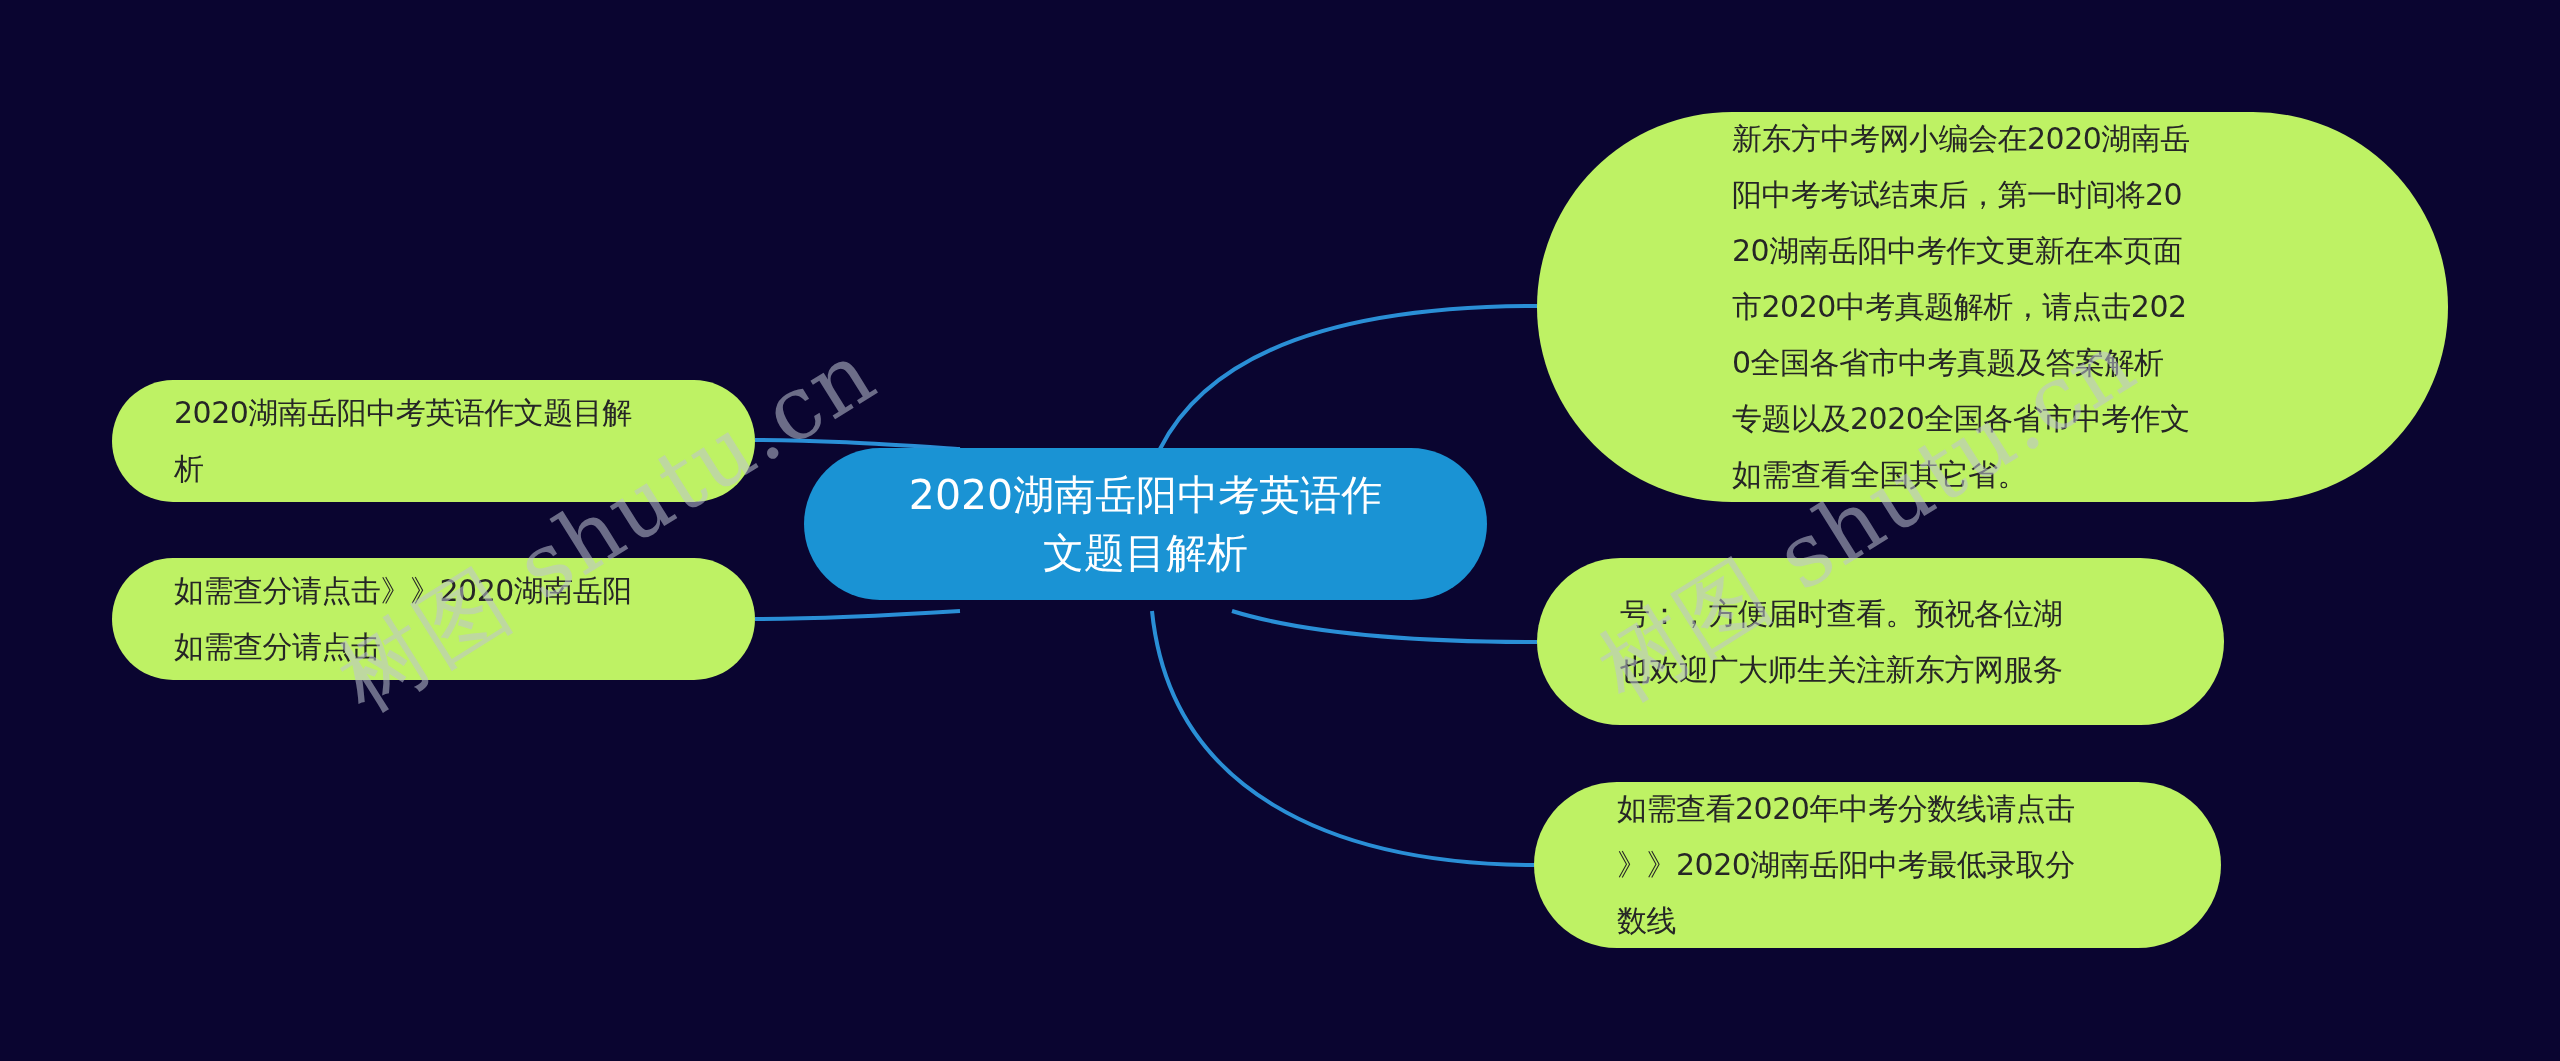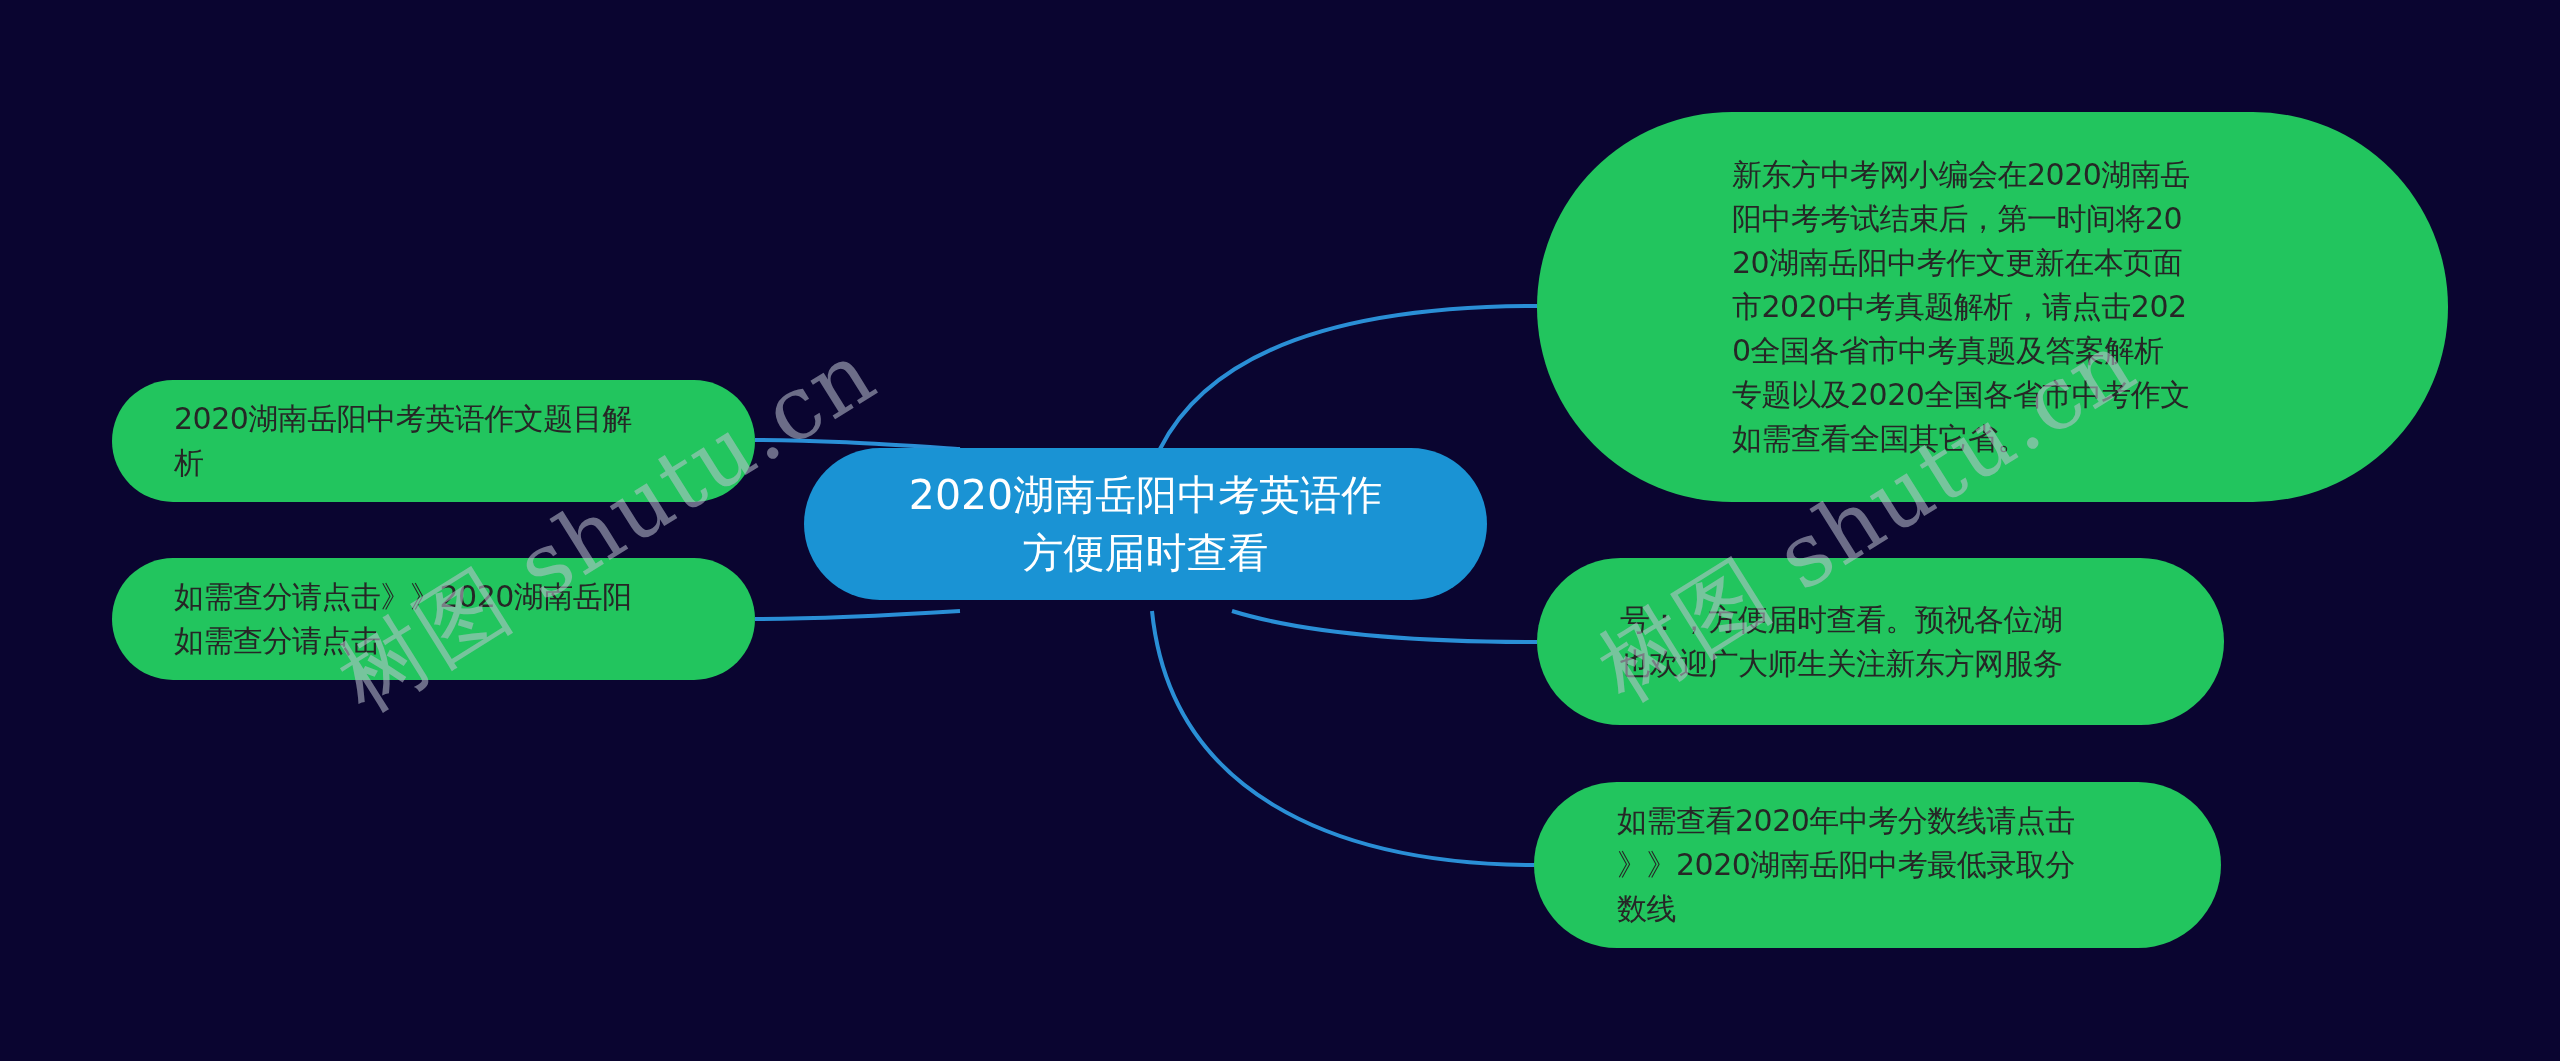--- a/index.html
+++ b/index.html
@@ -37,25 +37,26 @@
   }
   .node.root {
     background: #1a93d4;
     color: #ffffff;
     align-items: center;
     text-align: center;
     font-size: 41px;
     line-height: 58px;
   }
   .node.leaf {
-    background: #22c55e;
+    background: #bef264;
     color: #262626;
     font-size: 30px;
     line-height: 44px;
     letter-spacing: -0.5px;
+    gap: 12px;
   }
   .line {
     display: block;
     white-space: nowrap;
   }
   .watermark {
     position: absolute;
     color: rgba(190, 195, 210, 0.55);
     font-family: "DejaVu Serif", "Liberation Serif", serif;
     font-size: 88px;
@@ -89,21 +90,21 @@
     <span class="line">析</span>
   </div>
 
   <div class="node leaf" style="left:112px; top:558px; width:643px; height:122px; border-radius:61px; padding-left:62px;">
     <span class="line">如需查分请点击》》2020湖南岳阳</span>
     <span class="line">如需查分请点击</span>
   </div>
 
   <div class="node root" style="left:804px; top:448px; width:683px; height:152px; border-radius:82px;">
     <span class="line">2020湖南岳阳中考英语作</span>
-    <span class="line">方便届时查看</span>
+    <span class="line">文题目解析</span>
   </div>
 
   <div class="node leaf" style="left:1537px; top:112px; width:911px; height:390px; border-radius:195px; padding-left:195px;">
     <span class="line">新东方中考网小编会在2020湖南岳</span>
     <span class="line">阳中考考试结束后，第一时间将20</span>
     <span class="line">20湖南岳阳中考作文更新在本页面</span>
     <span class="line">市2020中考真题解析，请点击202</span>
     <span class="line">0全国各省市中考真题及答案解析</span>
     <span class="line">专题以及2020全国各省市中考作文</span>
     <span class="line">如需查看全国其它省。</span>

